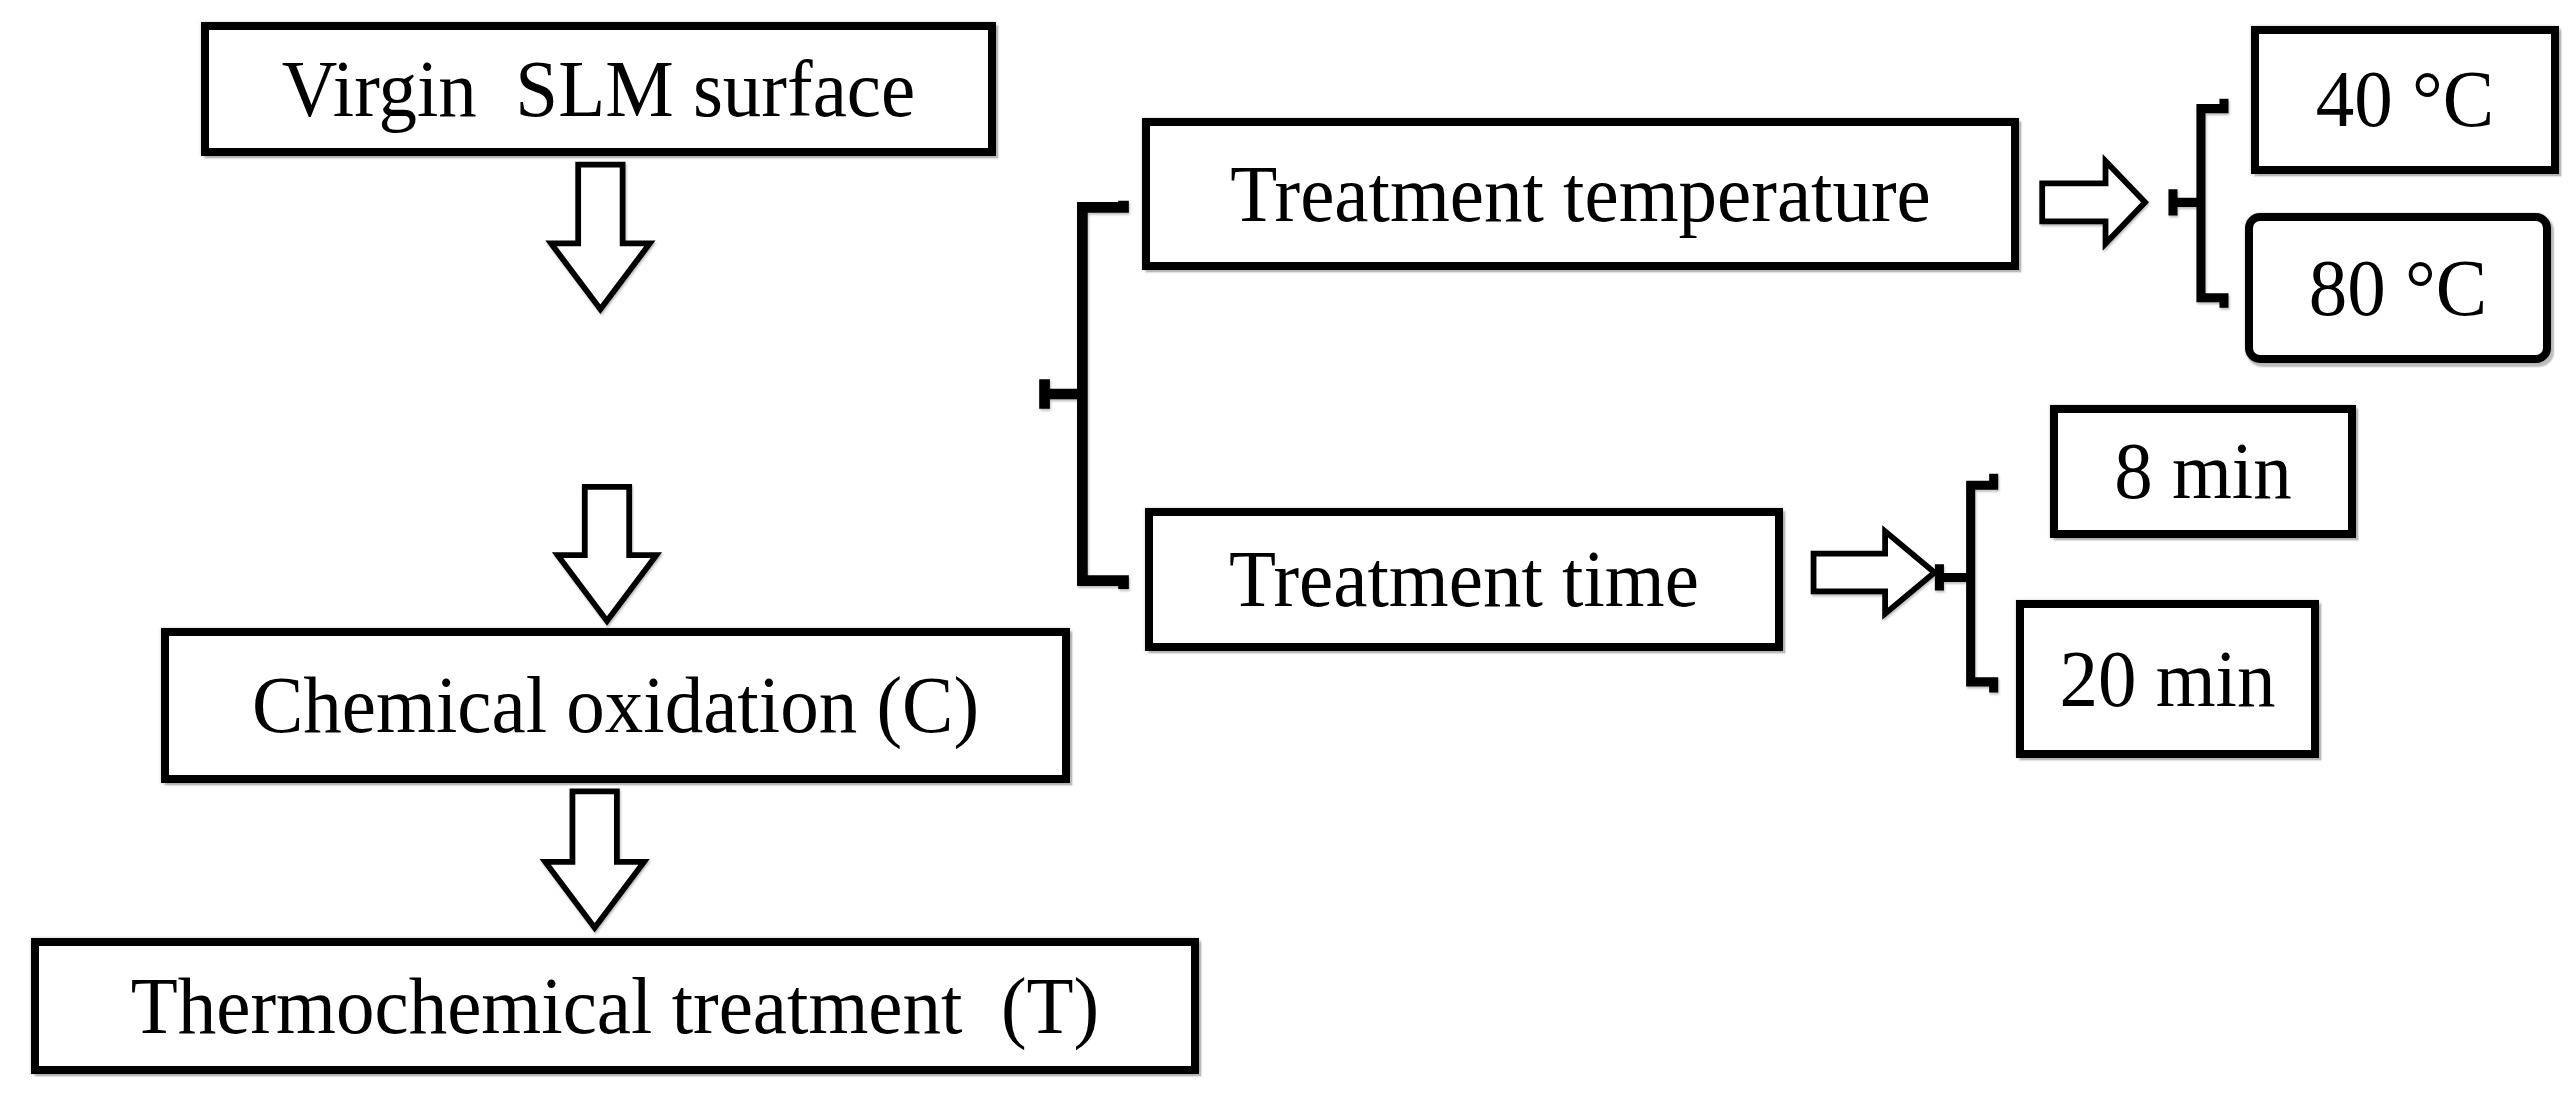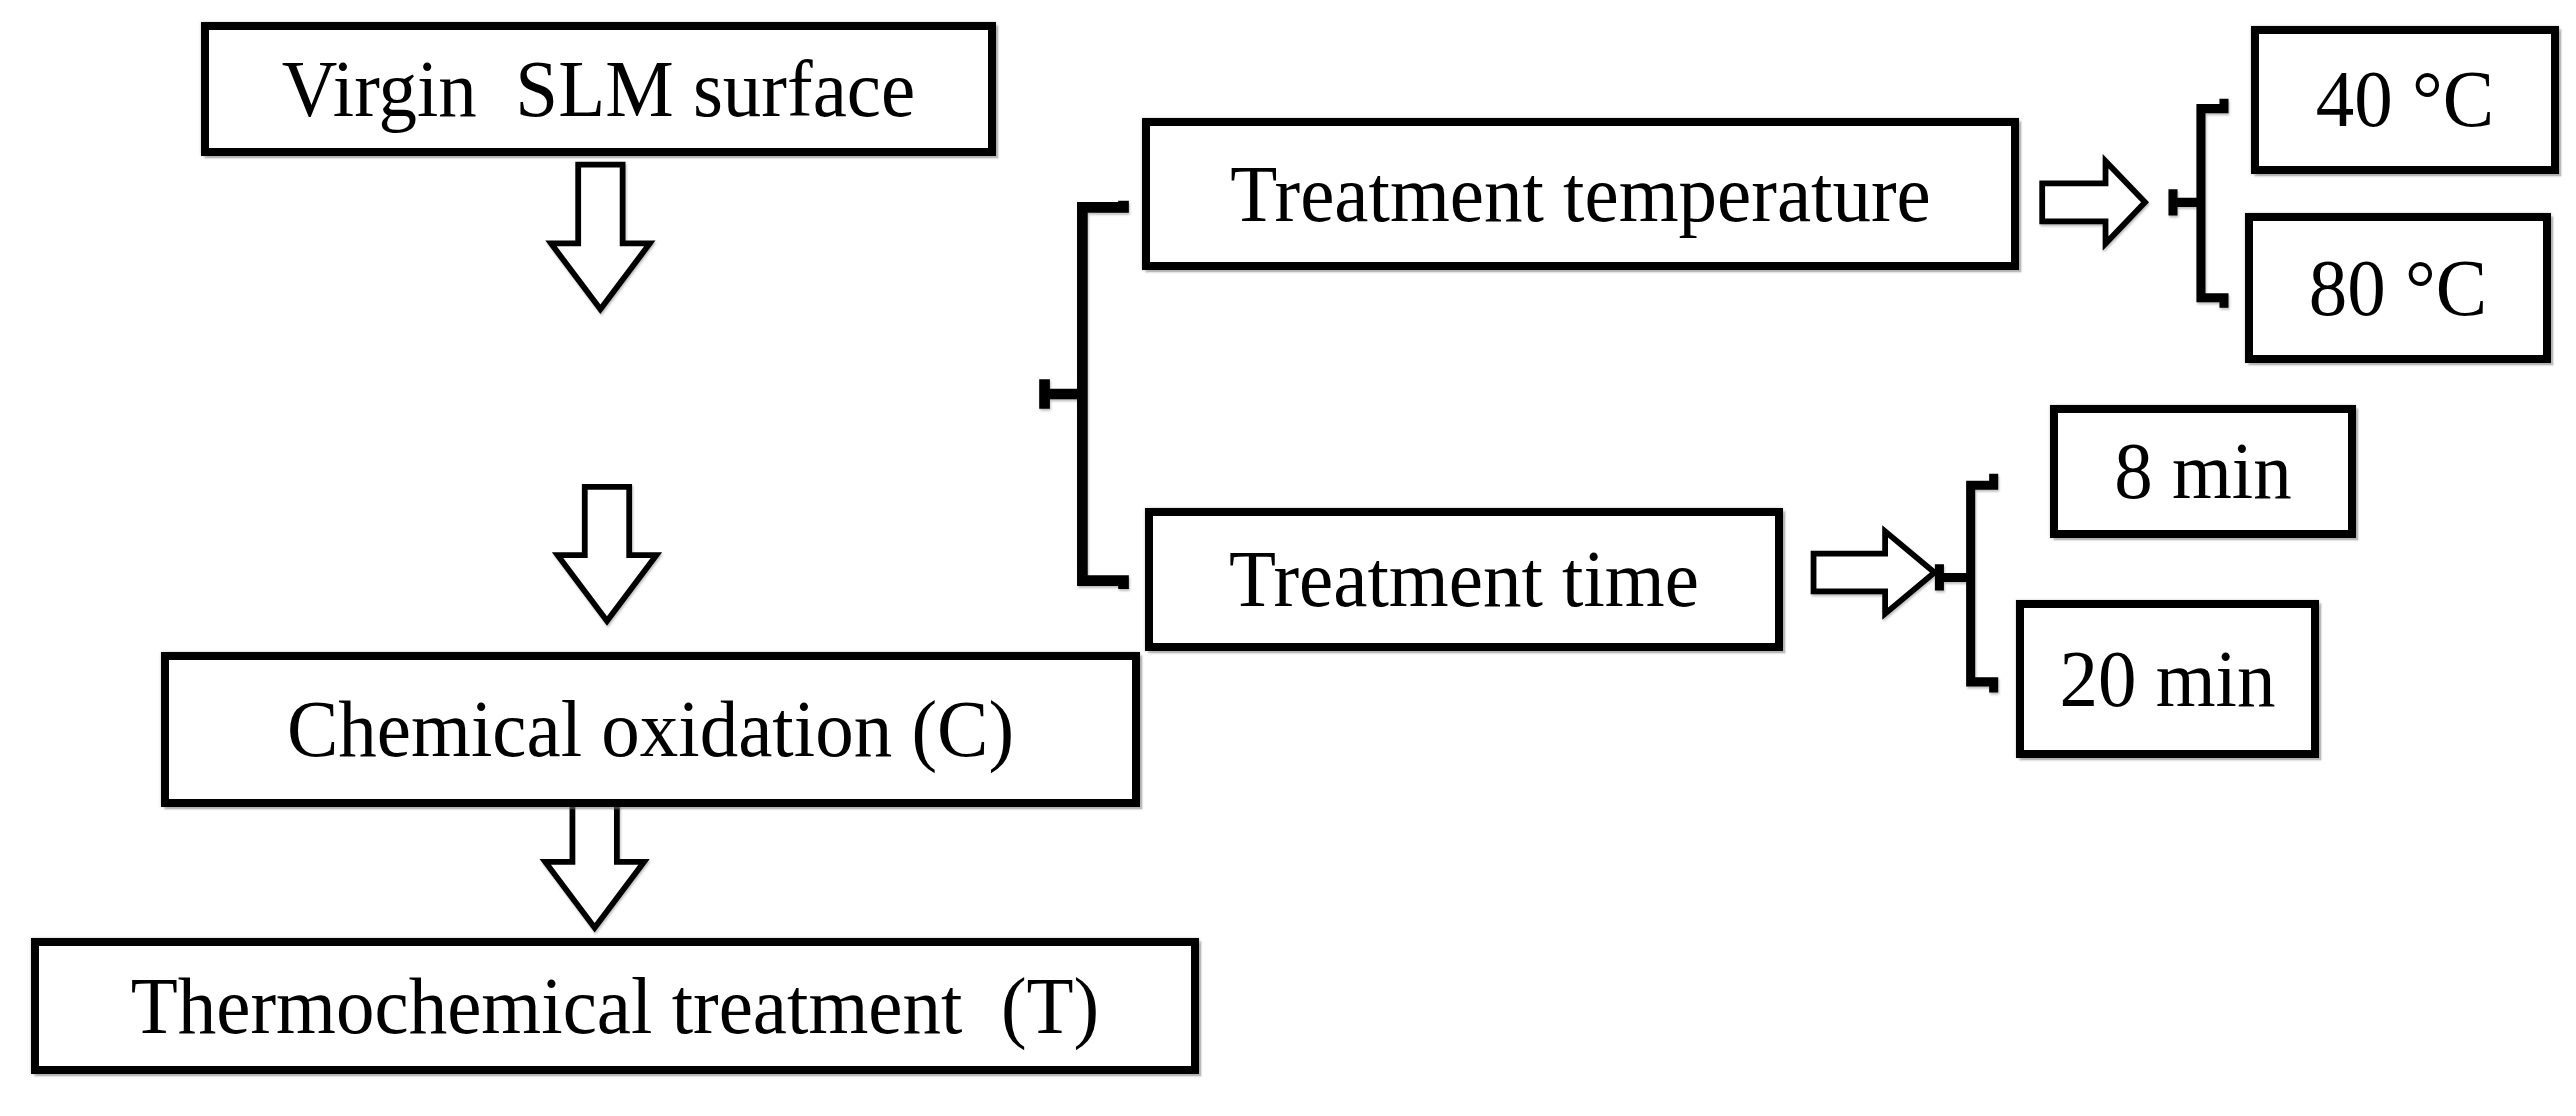--- a/index.html
+++ b/index.html
@@ -39,28 +39,28 @@
     white-space: pre;
     font-size: 77px;
     line-height: 1;
     color: #000000;
     text-align: center;
     transform: scaleY(1.04);
   }
   
   .n-virgin   { left: 201px;  top: 22px;   width: 795px;  height: 134px; justify-content: center; }
   .n-acid     { left: 197px;  top: 315px;  width: 802px;  height: 151px; }
-  .n-chemical { left: 161px;  top: 628px;  width: 979px; height: 155px; margin-top: 24px; }
+  .n-chemical { left: 161px;  top: 628px;  width: 909px; height: 155px; }
   .n-thermo   { left: 31px;   top: 938px; width: 1168px; height: 136px; }
   
   .n-temp     { left: 1142px; top: 118px;  width: 877px; height: 152px; }
   .n-time     { left: 1145px; top: 508px;  width: 638px;  height: 143px; }
   
   .n-c40      { left: 2251px; top: 25.5px;   width: 308px;  height: 148px; justify-content: center; }
-  .n-c80      { left: 2245px; top: 213px;  width: 306px;  height: 150px; }
+  .n-c80      { left: 2245px; top: 213px;  width: 306px;  height: 150px; border-radius: 15px; }
   .n-m8       { left: 2014px; top: 405px;  width: 306px;  height: 133px; margin-left: 36px; }
   .n-m20      { left: 2016px; top: 600px;  width: 303px;  height: 158px; }
 </style>
 </head>
 <body>
 
 <div id="canvas">
 
   <svg id="connector-layer" viewBox="0 0 3132 1358" xmlns="http://www.w3.org/2000/svg">
 

